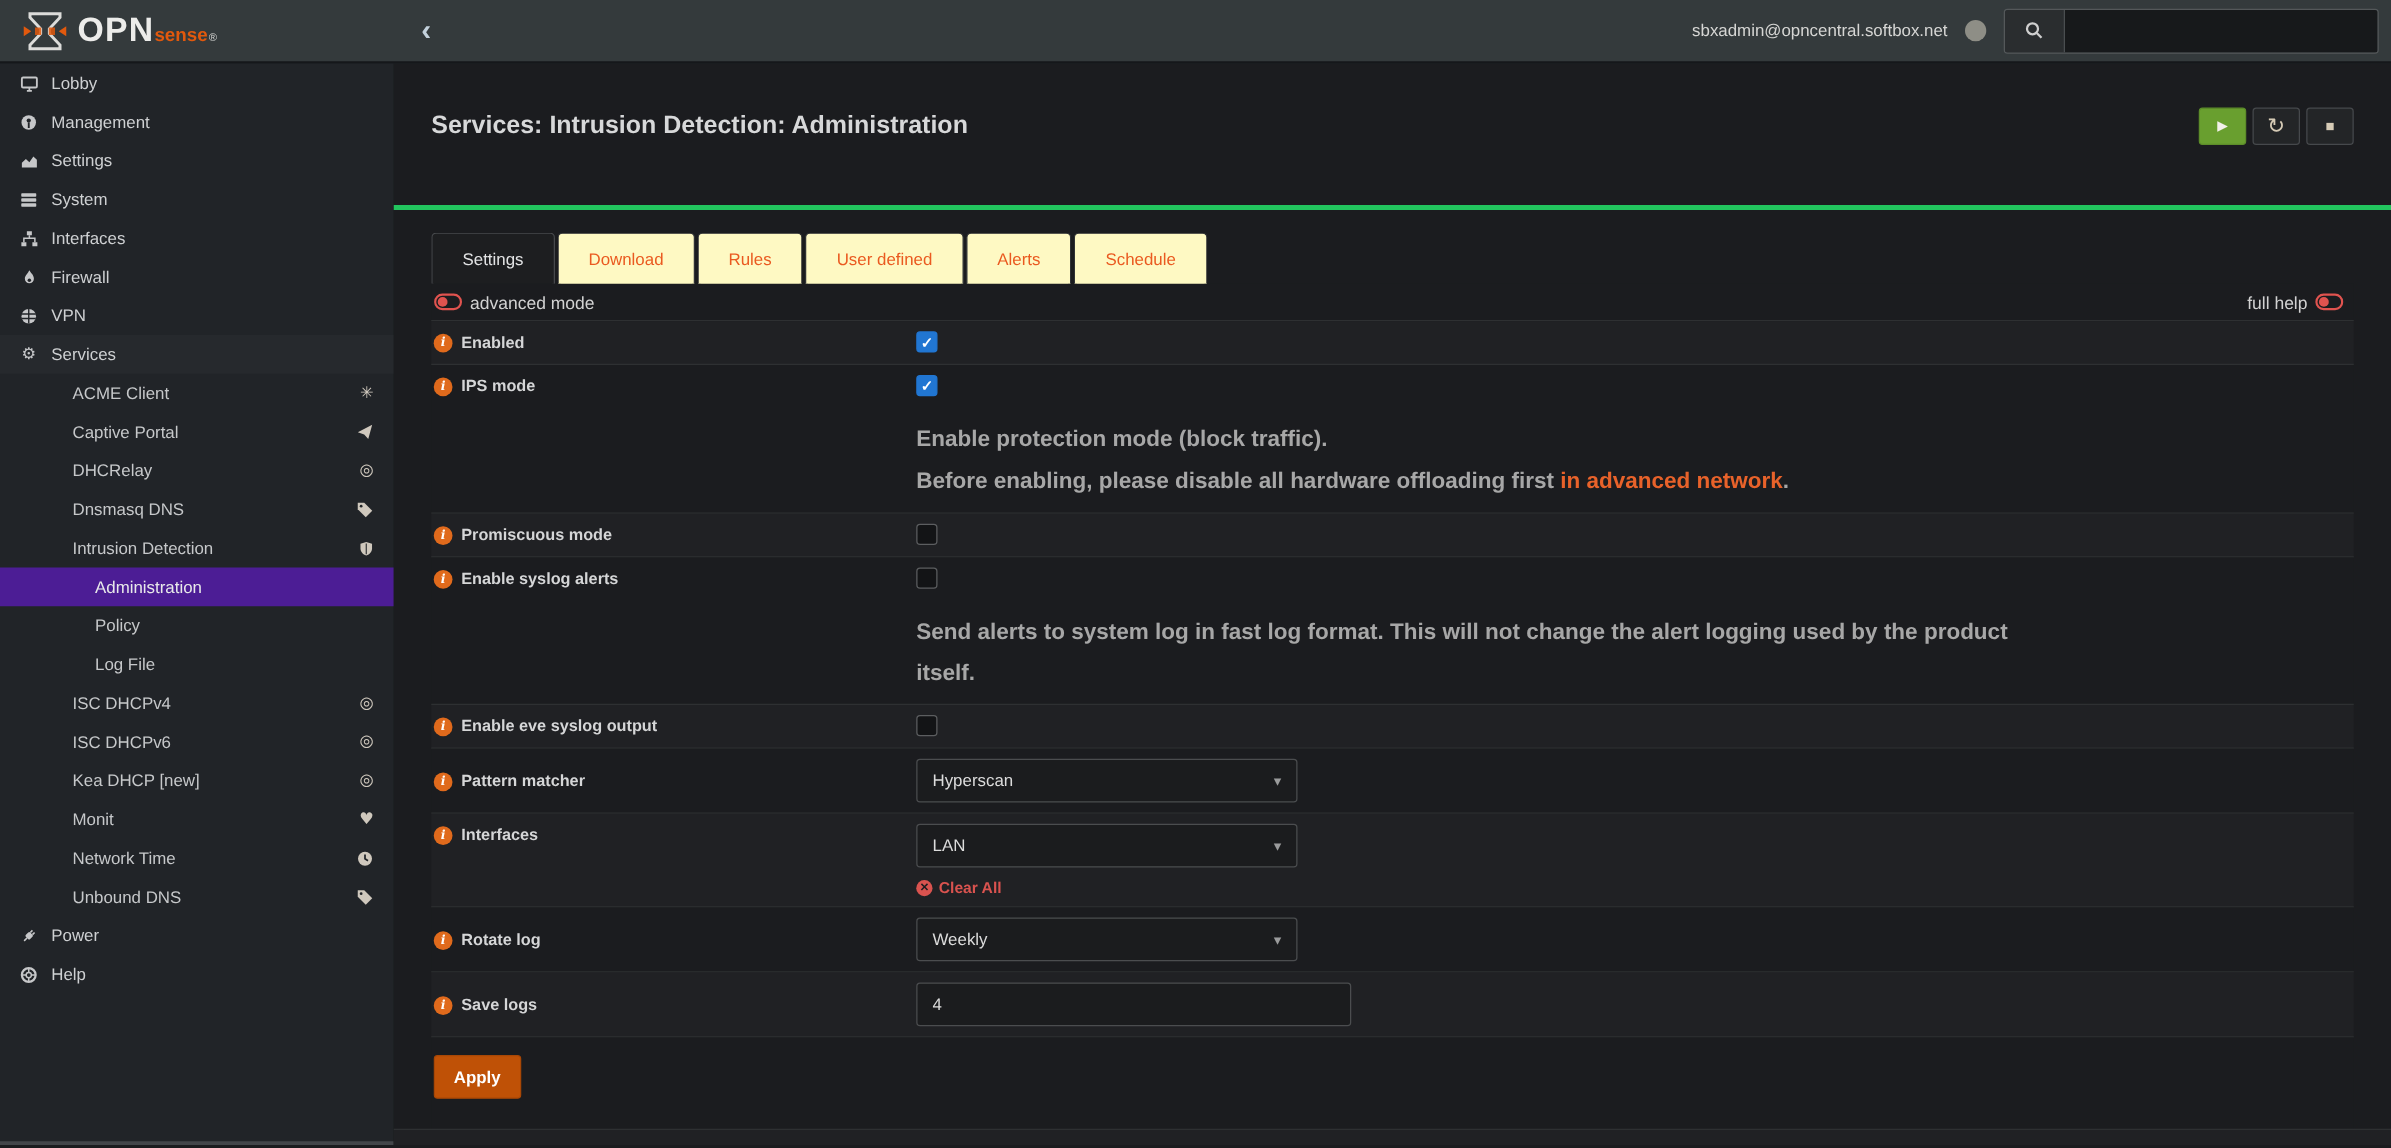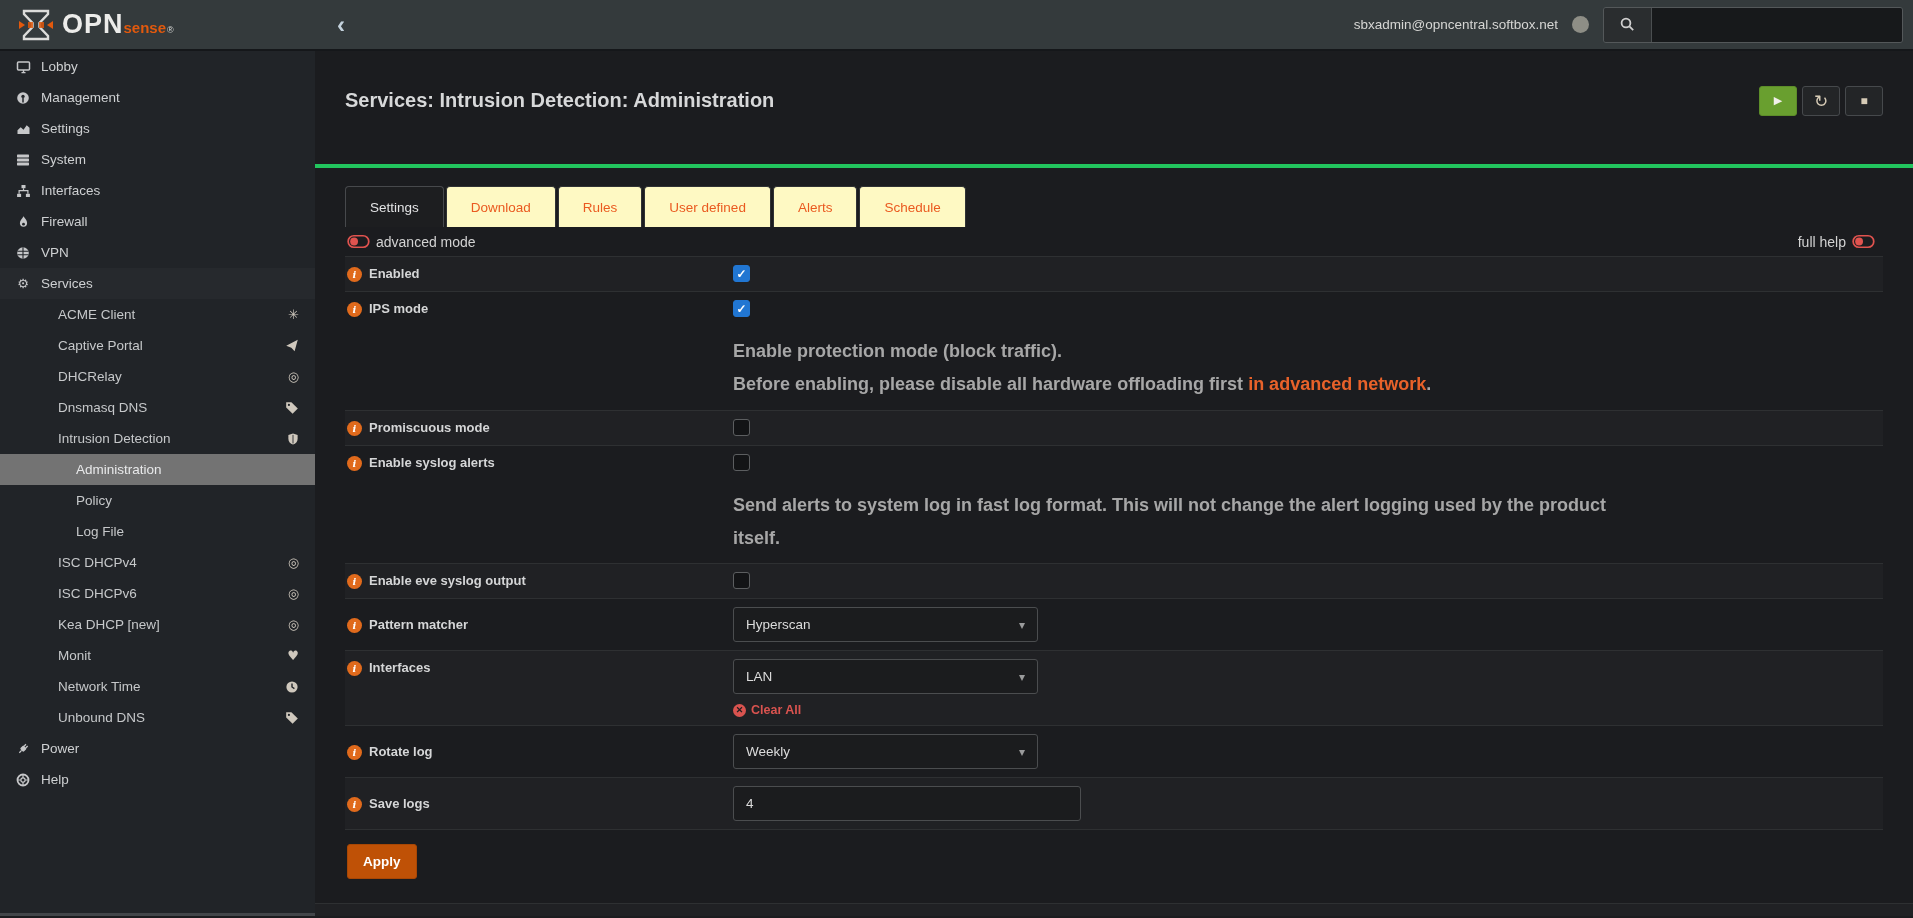--- a/index.html
+++ b/index.html
@@ -29,21 +29,21 @@
   .main { flex:1; background:#1b1c1f; position:relative; }
 
   
   .nav-item { position:relative; height:31px; display:flex; align-items:center; color:#ced0d2;
     font-size:13.5px; cursor:pointer; }
   .nav-item .l-icon { width:18px; margin-left:14px; margin-right:9px; display:flex; align-items:center;
     justify-content:center; color:#c6c7c9; font-size:13px; }
   .nav-item.l2 { padding-left:58px; color:#c6c8ca; }
   .nav-item.l3 { padding-left:76px; color:#c6c8ca; }
   .nav-item.section-active { background:#26292d; }
-  .nav-item.active { background:#737373; color:#e8e9ea; }
+  .nav-item.active { background:#4c1d95; color:#e8e9ea; }
   .nav-item .r-icon { position:absolute; right:16px; color:#cfc8bd; font-size:13px; display:flex; align-items:center; }
   .sidebar-scroll { position:absolute; left:0; bottom:0; width:100%; height:3px; background:#43464a; }
 
   
   .page-head { height:117px; border-bottom:4px solid #22c55e; padding:0 30px; display:flex; align-items:center; }
   .page-title { color:#d7d8d9; font-size:20px; font-weight:700; margin-top:-14px; }
   .svc-buttons { margin-left:auto; margin-top:-14px; display:flex; gap:5px; }
   .svc-btn { width:38px; height:30px; border-radius:3px; border:1px solid #46494c; background:#232527;
     display:flex; align-items:center; justify-content:center; cursor:pointer; font-size:12px; color:#d6cbb6; }
   .svc-btn.start { background:#699f2f; border-color:#5d8d29; color:#f2f0ea; font-size:11px; }

